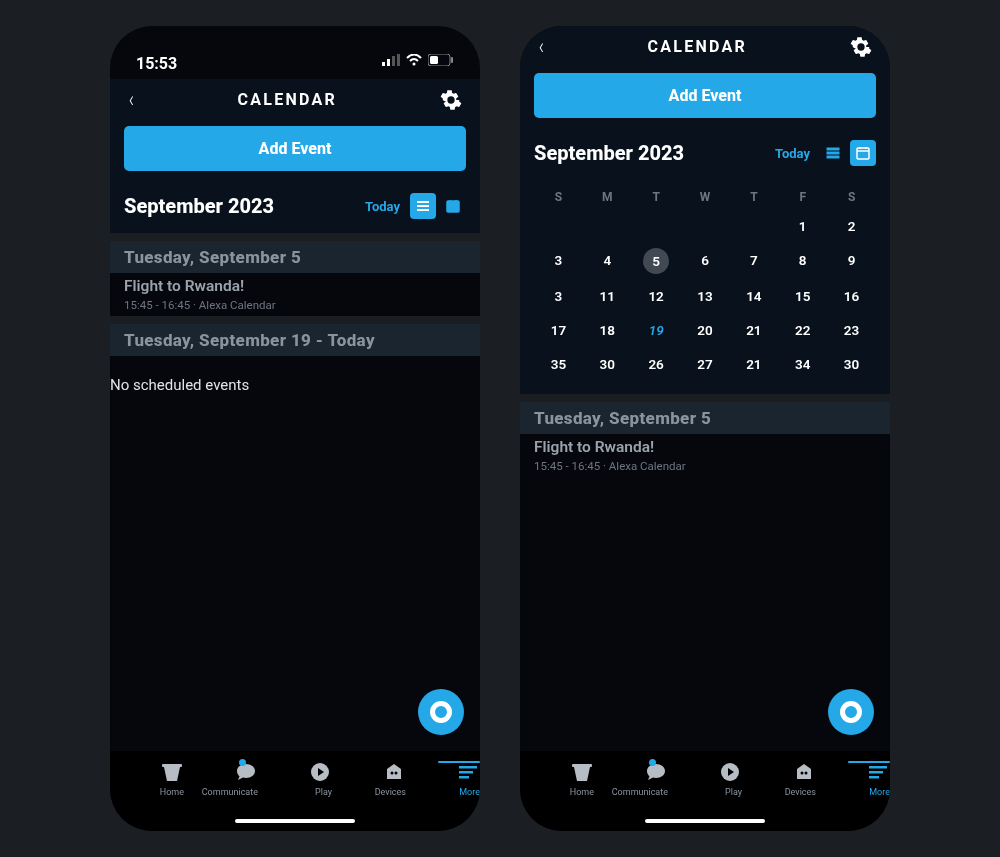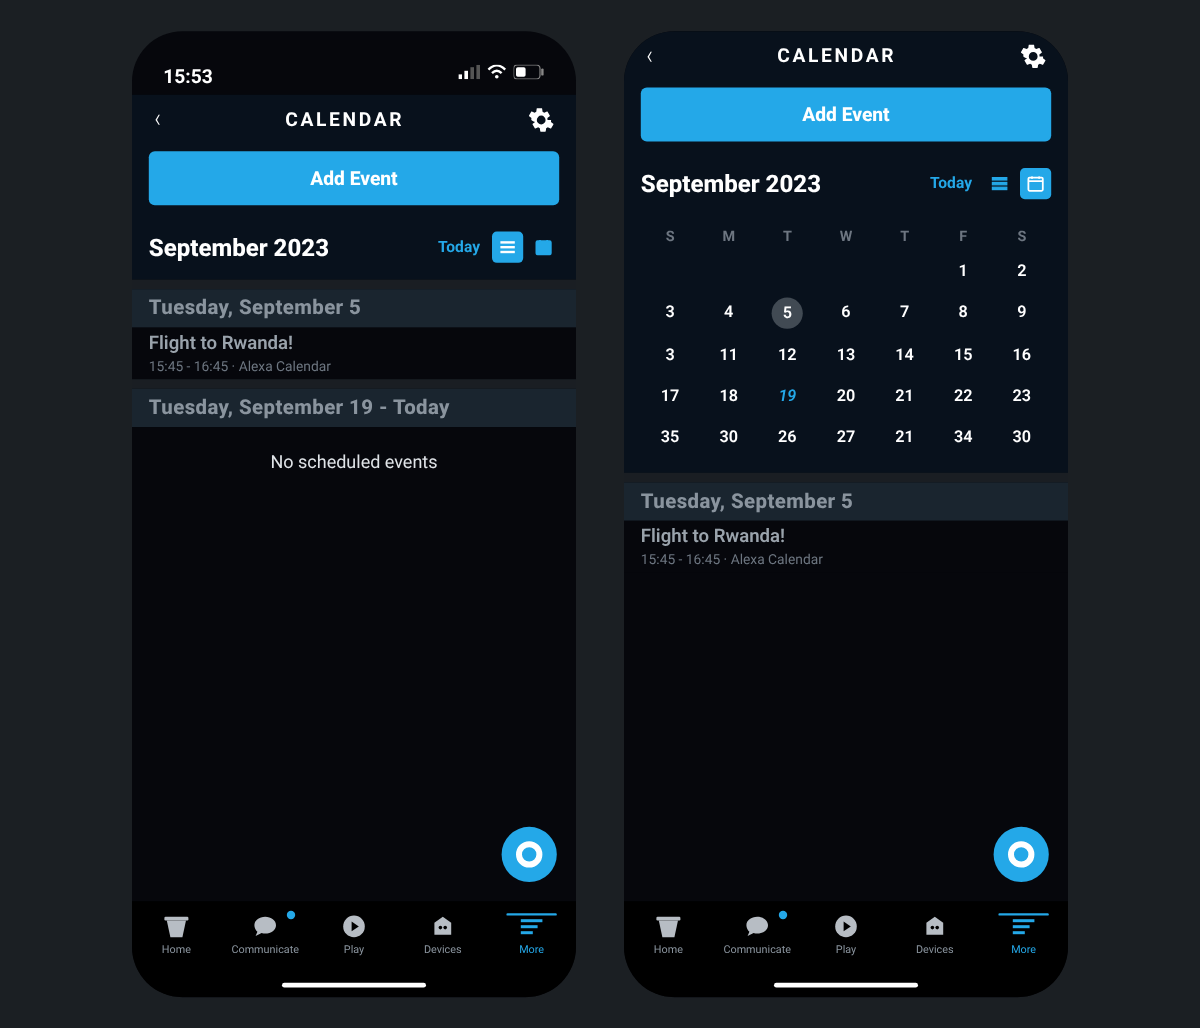--- a/index.html
+++ b/index.html
@@ -92,21 +92,21 @@
     background:var(--tab-gray);
     color:var(--muted);
     font-weight:800;
     font-size:17px;
     letter-spacing:0.02em;
     padding:6px 14px;
   }
   .event{padding:4px 14px;background:var(--panel);}
   .event-title{color:#9aa3ac;font-size:15.5px;font-weight:600;margin-bottom:3px;}
   .event-meta{color:var(--muted2);font-size:11.5px;}
-  .empty{color:#e0e4e8;font-size:15px;text-align:center;padding:20px 12px;}
+  .empty{color:#e0e4e8;font-size:15px;padding:20px 0;}
   .scroll{flex:1;overflow:hidden;background:var(--panel);}
   .cal-grid{
     display:grid;
     grid-template-columns:repeat(7,1fr);
     text-align:center;
     font-size:13px;
     row-gap:10px;
     padding:10px 14px 18px;
     background:var(--panel-alt);
   }
@@ -126,21 +126,21 @@
   .fab-ring{width:22px;height:22px;border:5px solid #fff;border-radius:50%;}
   .tabbar{
     height:80px;
     background:#000;
     display:flex;justify-content:space-around;align-items:flex-start;
     padding-top:10px;
     font-size:9px;
     color:var(--muted);
     position:relative;
   }
-  .tab{display:flex;flex-direction:column;align-items:center;gap:4px;width:20%;position:relative;}
+  .tab{display:flex;flex-direction:column;align-items:flex-end;gap:4px;width:20%;position:relative;}
   .tab-active{color:var(--accent-bright);}
   .tab-active-bar{position:absolute;top:0;height:2px;width:42px;background:var(--accent-bright);border-radius:2px;}
   .home-ind{position:absolute;bottom:8px;left:50%;transform:translateX(-50%);width:120px;height:4px;background:#fff;border-radius:3px;}
   .comm-dot{position:absolute;top:-2px;right:12px;width:7px;height:7px;background:var(--accent-bright);border-radius:50%;}
   svg{display:block;}
 </style>
 </head>
 <body>
 
 <div class="phone">

